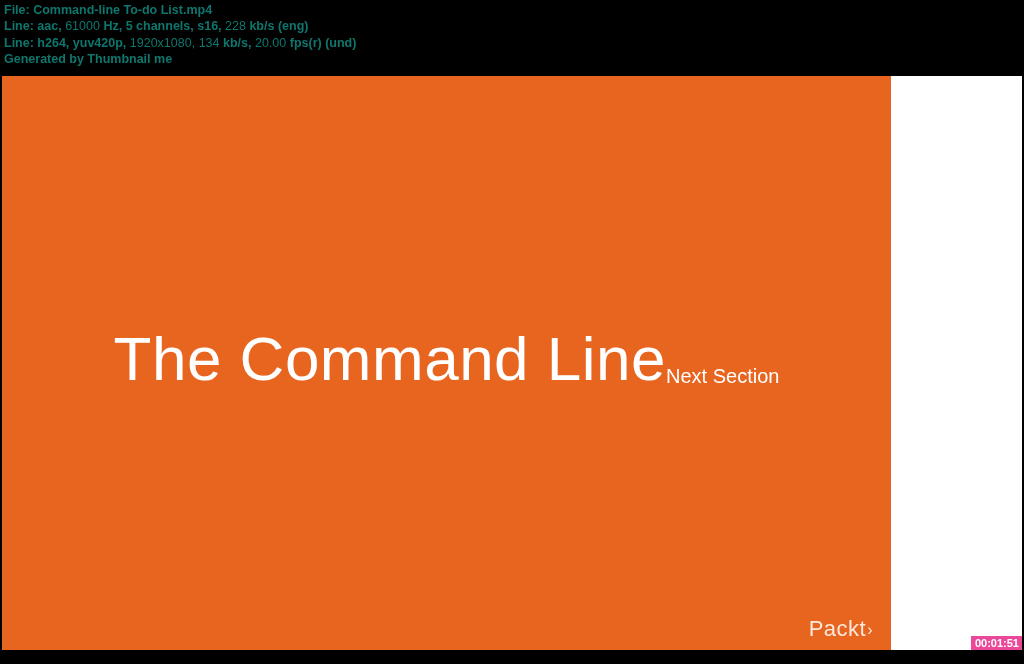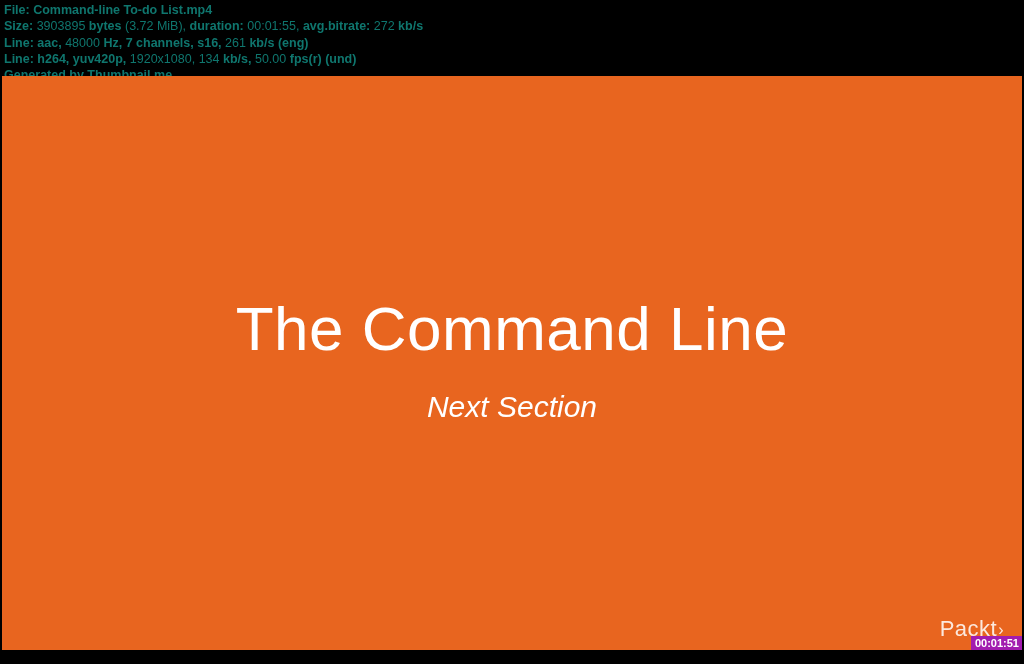--- a/index.html
+++ b/index.html
@@ -26,41 +26,40 @@
     top: 76px;
     left: 2px;
     width: 1020px;
     height: 574px;
     background: #fff;
   }
   .frame {
     position: absolute;
     top: 0;
     left: 0;
-    width: 1020px;
+    width: 889px;
     height: 574px;
     background: #e8651f;
     display: flex;
-    flex-direction: column;
+    flex-direction: row;
     align-items: center;
     justify-content: center;
     font-family: "Segoe UI Light", "Segoe UI", Arial, sans-serif;
     color: #fff;
   }
   .frame-title {
     font-size: 62px;
     font-weight: 300;
     letter-spacing: 0.5px;
     margin-top: -10px;
   }
   .frame-sub {
-    font-size: 30px;
+    font-size: 20px;
     font-weight: 300;
     margin-top: 26px;
-    font-style: italic;
   }
   .brand {
     position: absolute;
     right: 18px;
     bottom: 8px;
     font-family: Liberation Sans, sans-serif;
     font-size: 22px;
     font-weight: 300;
     color: rgba(255,255,255,0.85);
     letter-spacing: 0.5px;
@@ -68,66 +67,55 @@
   .brand .chev {
     font-size: 16px;
     position: relative;
     top: -1px;
     margin-left: 1px;
   }
   .timestamp {
     position: absolute;
     right: 0;
     bottom: 0;
-    background: #a21caf;
+    background: #ec4899;
     color: #fff;
     font-family: "Comic Sans MS", cursive, sans-serif;
     font-size: 11px;
     padding: 0 3px 0 4px;
     line-height: 14px;
     font-weight: bold;
   }
 </style>
 </head>
 <body>
 
 <div class="meta">
   <div>
     <span>File:</span>
     <span>Command-line To-do List.mp4</span>
   </div>
   <div>
-    <span>Size:</span>
-    <span class="val">3903895</span>
-    <span>bytes</span>
-    <span class="val">(3.72 MiB),</span>
-    <span>duration:</span>
-    <span class="val">00:01:55,</span>
-    <span>avg.bitrate:</span>
-    <span class="val">272</span>
-    <span>kb/s</span>
-  </div>
-  <div>
     <span>Line:</span>
     <span>aac,</span>
-    <span class="val">48000</span>
+    <span class="val">61000</span>
     <span>Hz,</span>
-    <span>7 channels,</span>
+    <span>5 channels,</span>
     <span>s16,</span>
-    <span class="val">261</span>
+    <span class="val">228</span>
     <span>kb/s (eng)</span>
   </div>
   <div>
     <span>Line:</span>
     <span>h264,</span>
     <span>yuv420p,</span>
     <span class="val">1920x1080,</span>
     <span class="val">134</span>
     <span>kb/s,</span>
-    <span class="val">50.00</span>
+    <span class="val">20.00</span>
     <span>fps(r) (und)</span>
   </div>
   <div>Generated by Thumbnail me</div>
 </div>
 
 <div class="frame-wrap">
   <div class="frame">
     <div class="frame-title">The Command Line</div>
     <div class="frame-sub">Next Section</div>
     <div class="brand">

